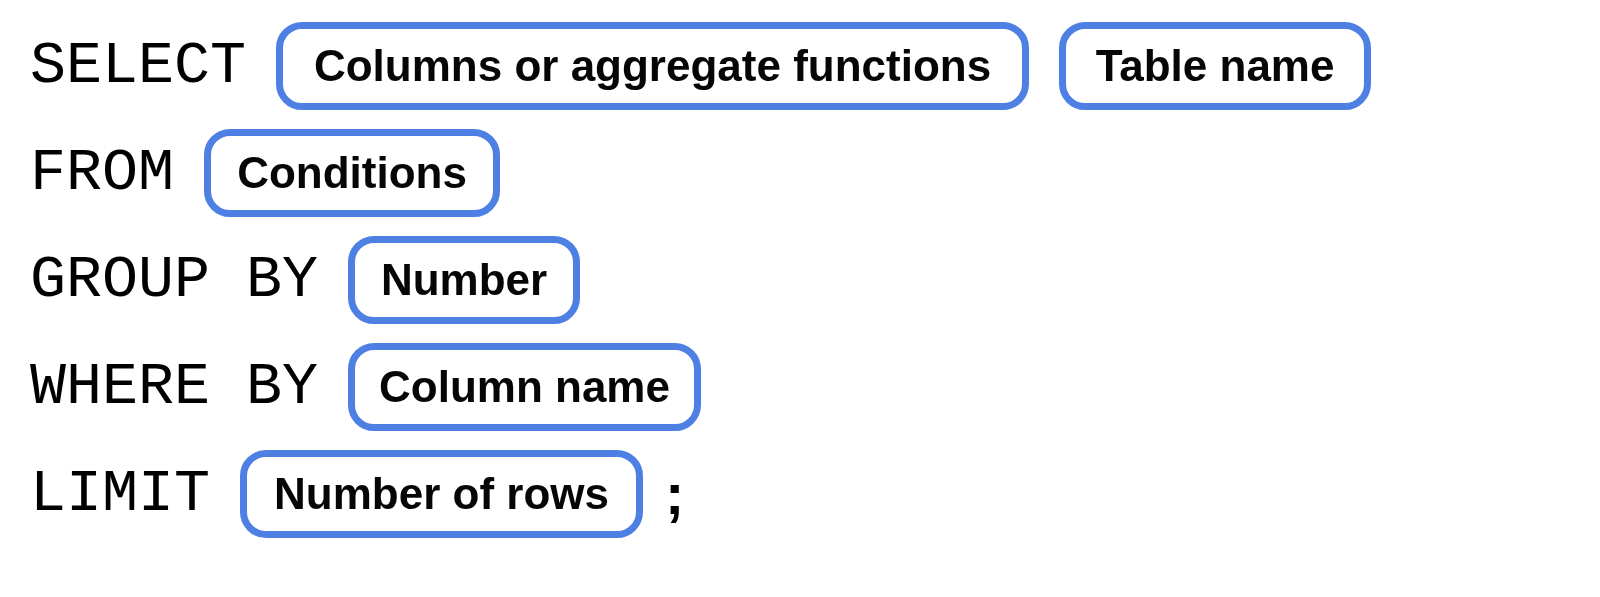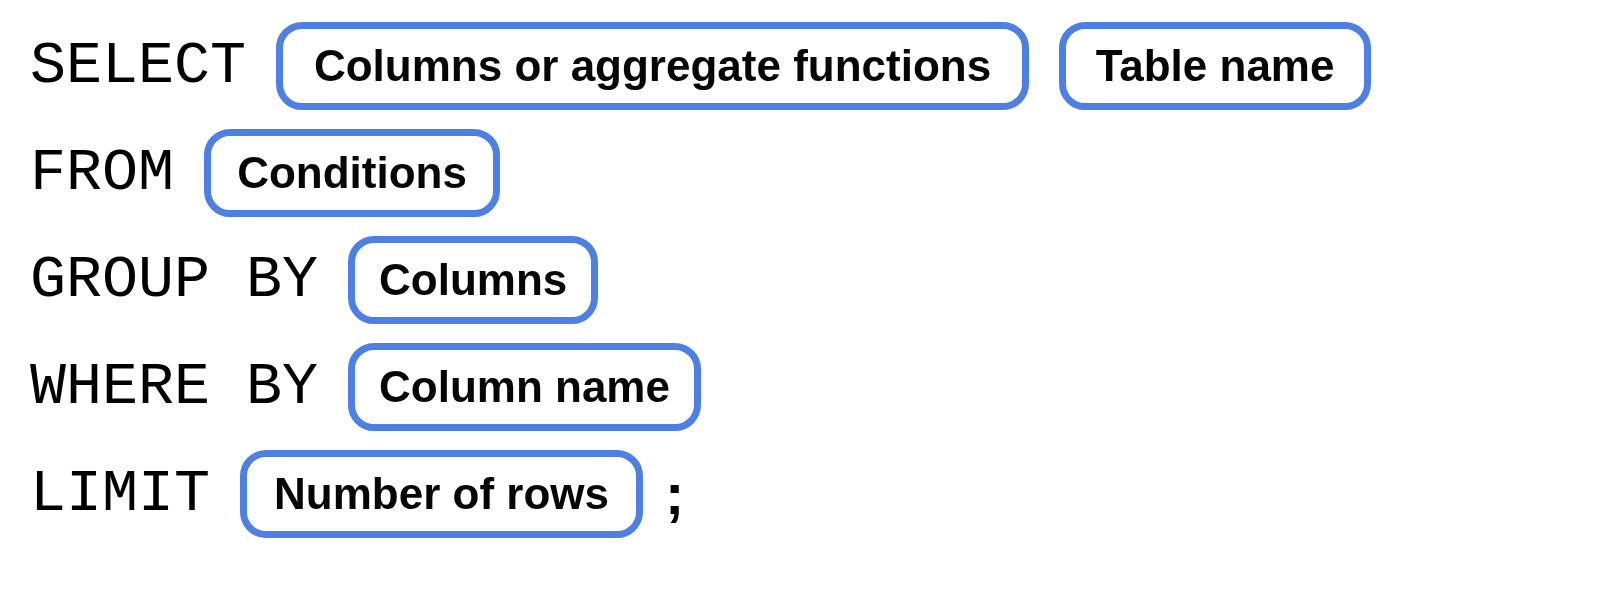--- a/index.html
+++ b/index.html
@@ -80,21 +80,21 @@
     <span class="box w-table">Table name</span>
   </div>
 
   <div class="row">
     <span class="kw">FROM</span>
     <span class="box w-cond">Conditions</span>
   </div>
 
   <div class="row">
     <span class="kw">GROUP BY</span>
-    <span class="box w-cols">Columns</span>
+    <span class="box w-cols">Number</span>
   </div>
 
   <div class="row">
     <span class="kw">WHERE BY</span>
     <span class="box w-colname">Column name</span>
   </div>
 
   <div class="row">
     <span class="kw">LIMIT</span>
     <span class="box w-numrows">Number of rows</span>

